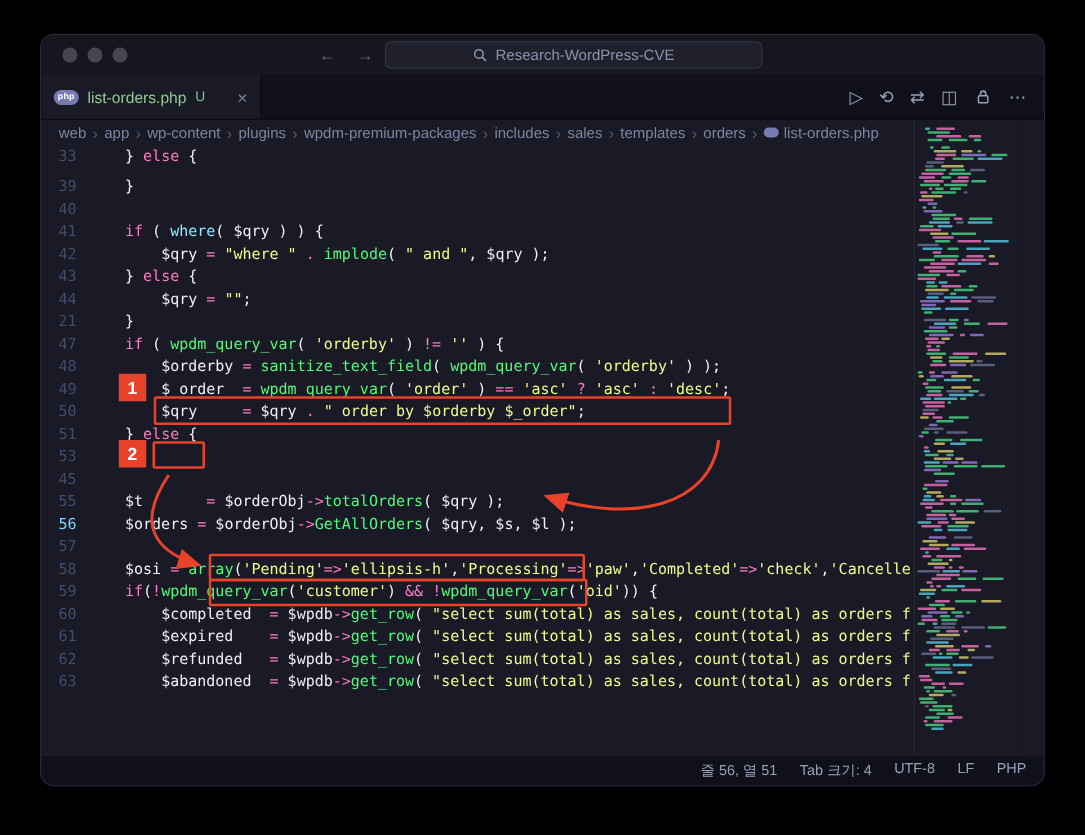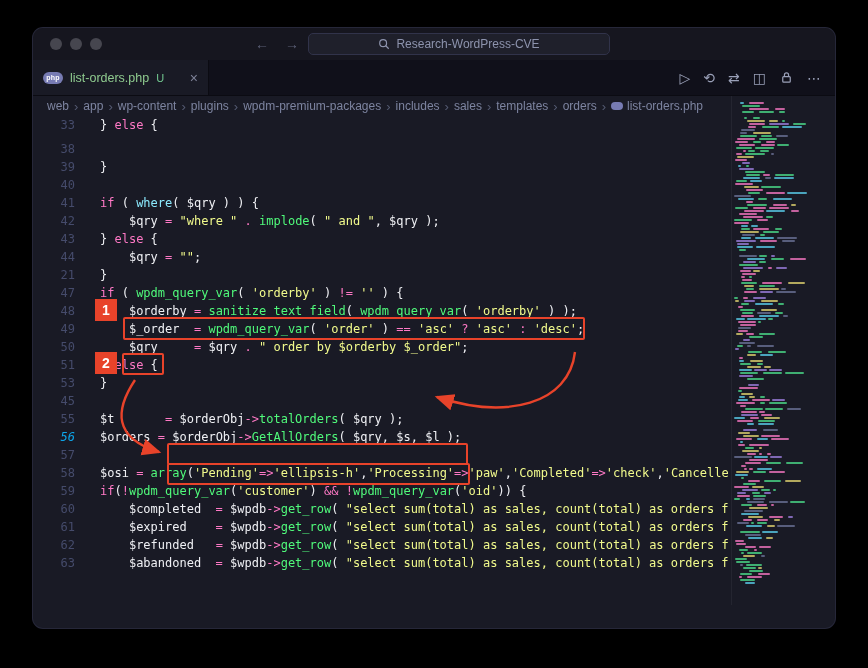--- a/index.html
+++ b/index.html
@@ -45,23 +45,23 @@
   .bc-php { width:12px; height:8px; border-radius:4px; background:#777bb3;
             display:inline-block; }
 
   
   .main { position:relative; display:flex; height:509px; }
   .editor-pane { flex:1; overflow:hidden; }
   .code { font-family:"DejaVu Sans Mono", monospace; font-size:12px;
           line-height:18px; }
   .code-row { display:flex; height:18px; white-space:pre; }
   .fold-gap { height:6px; }
-  .ln { flex:none; width:52px; text-align:right; padding-right:10px;
+  .ln { flex:none; width:52px; text-align:center; padding-right:10px;
         color:#454b6b; }
-  .ln-active { color:#0ea5e9;font-style:italic; }
+  .ln-active { color:#7dd3fc; }
   .lt { margin-left:15px; white-space:pre; }
   .tok-fg { color:#eff0f4; }
   .tok-vr { color:#eff0f4; }
   .tok-kw { color:#ff79c6; }
   .tok-op { color:#ff79c6; }
   .tok-fn { color:#50fa7b; }
   .tok-st { color:#f1fa8c; }
   .tok-bi { color:#8be9fd; }
 
   .minimap { width:88px; position:relative; overflow:hidden;
@@ -167,21 +167,20 @@
           </span>
           <span class="bc-sep">›</span>
           <span class="bc-item">
             <span class="bc-php"></span>
             <span>list-orders.php</span>
           </span>
         </div>
       <div class="code">
           <div class="code-row"><span class="ln">33</span><span class="lt"><span class="tok-fg">} </span><span class="tok-kw">else</span><span class="tok-fg"> {</span></span></div>
           <div class="fold-gap"></div>
-          <div class="code-row"><span class="ln">38</span><span class="lt"></span></div>
           <div class="code-row"><span class="ln">39</span><span class="lt"><span class="tok-fg">}</span></span></div>
           <div class="code-row"><span class="ln">40</span><span class="lt"></span></div>
           <div class="code-row"><span class="ln">41</span><span class="lt"><span class="tok-kw">if</span><span class="tok-fg"> ( </span><span class="tok-bi">where</span><span class="tok-fg">( </span><span class="tok-vr">$qry</span><span class="tok-fg"> ) ) {</span></span></div>
           <div class="code-row"><span class="ln">42</span><span class="lt"><span class="tok-fg">    </span><span class="tok-vr">$qry</span><span class="tok-fg"> </span><span class="tok-op">=</span><span class="tok-fg"> </span><span class="tok-st">"where "</span><span class="tok-fg"> </span><span class="tok-op">.</span><span class="tok-fg"> </span><span class="tok-fn">implode</span><span class="tok-fg">( </span><span class="tok-st">" and "</span><span class="tok-fg">, </span><span class="tok-vr">$qry</span><span class="tok-fg"> );</span></span></div>
           <div class="code-row"><span class="ln">43</span><span class="lt"><span class="tok-fg">} </span><span class="tok-kw">else</span><span class="tok-fg"> {</span></span></div>
           <div class="code-row"><span class="ln">44</span><span class="lt"><span class="tok-fg">    </span><span class="tok-vr">$qry</span><span class="tok-fg"> </span><span class="tok-op">=</span><span class="tok-fg"> </span><span class="tok-st">""</span><span class="tok-fg">;</span></span></div>
           <div class="code-row"><span class="ln">21</span><span class="lt"><span class="tok-fg">}</span></span></div>
           <div class="code-row"><span class="ln">47</span><span class="lt"><span class="tok-kw">if</span><span class="tok-fg"> ( </span><span class="tok-fn">wpdm_query_var</span><span class="tok-fg">( </span><span class="tok-st">'orderby'</span><span class="tok-fg"> ) </span><span class="tok-op">!=</span><span class="tok-fg"> </span><span class="tok-st">''</span><span class="tok-fg"> ) {</span></span></div>
           <div class="code-row"><span class="ln">48</span><span class="lt"><span class="tok-fg">    </span><span class="tok-vr">$orderby</span><span class="tok-fg"> </span><span class="tok-op">=</span><span class="tok-fg"> </span><span class="tok-fn">sanitize_text_field</span><span class="tok-fg">( </span><span class="tok-fn">wpdm_query_var</span><span class="tok-fg">( </span><span class="tok-st">'orderby'</span><span class="tok-fg"> ) );</span></span></div>
           <div class="code-row"><span class="ln">49</span><span class="lt"><span class="tok-fg">    </span><span class="tok-vr">$_order</span><span class="tok-fg">  </span><span class="tok-op">=</span><span class="tok-fg"> </span><span class="tok-fn">wpdm_query_var</span><span class="tok-fg">( </span><span class="tok-st">'order'</span><span class="tok-fg"> ) </span><span class="tok-op">==</span><span class="tok-fg"> </span><span class="tok-st">'asc'</span><span class="tok-fg"> </span><span class="tok-op">?</span><span class="tok-fg"> </span><span class="tok-st">'asc'</span><span class="tok-fg"> </span><span class="tok-op">:</span><span class="tok-fg"> </span><span class="tok-st">'desc'</span><span class="tok-fg">;</span></span></div>
@@ -848,14 +847,23 @@
       </svg>
       <div class="ann-badge" style="left:62px; top:203px;">1</div>
       <div class="ann-badge" style="left:62px; top:256px;">2</div>
       <div class="ann-box" style="left:90px; top:221px; width:462px; height:23px;"></div>
       <div class="ann-box" style="left:89px; top:257px; width:42px; height:22px;"></div>
       <div class="ann-box" style="left:134px; top:347px; width:301px; height:22px;"></div>
       <div class="ann-box" style="left:134px; top:367px; width:303px; height:22px;"></div>
     </div>
   </div>
 
+  <div class="statusbar">
+    <span style="display:flex; gap:18px;">
+        <span class="status-item">줄 56, 열 51</span>
+        <span class="status-item">Tab 크기: 4</span>
+        <span class="status-item">UTF-8</span>
+        <span class="status-item">LF</span>
+        <span class="status-item">PHP</span>
+      </span>
+  </div>
 
 </div>
 
 </body></html>

